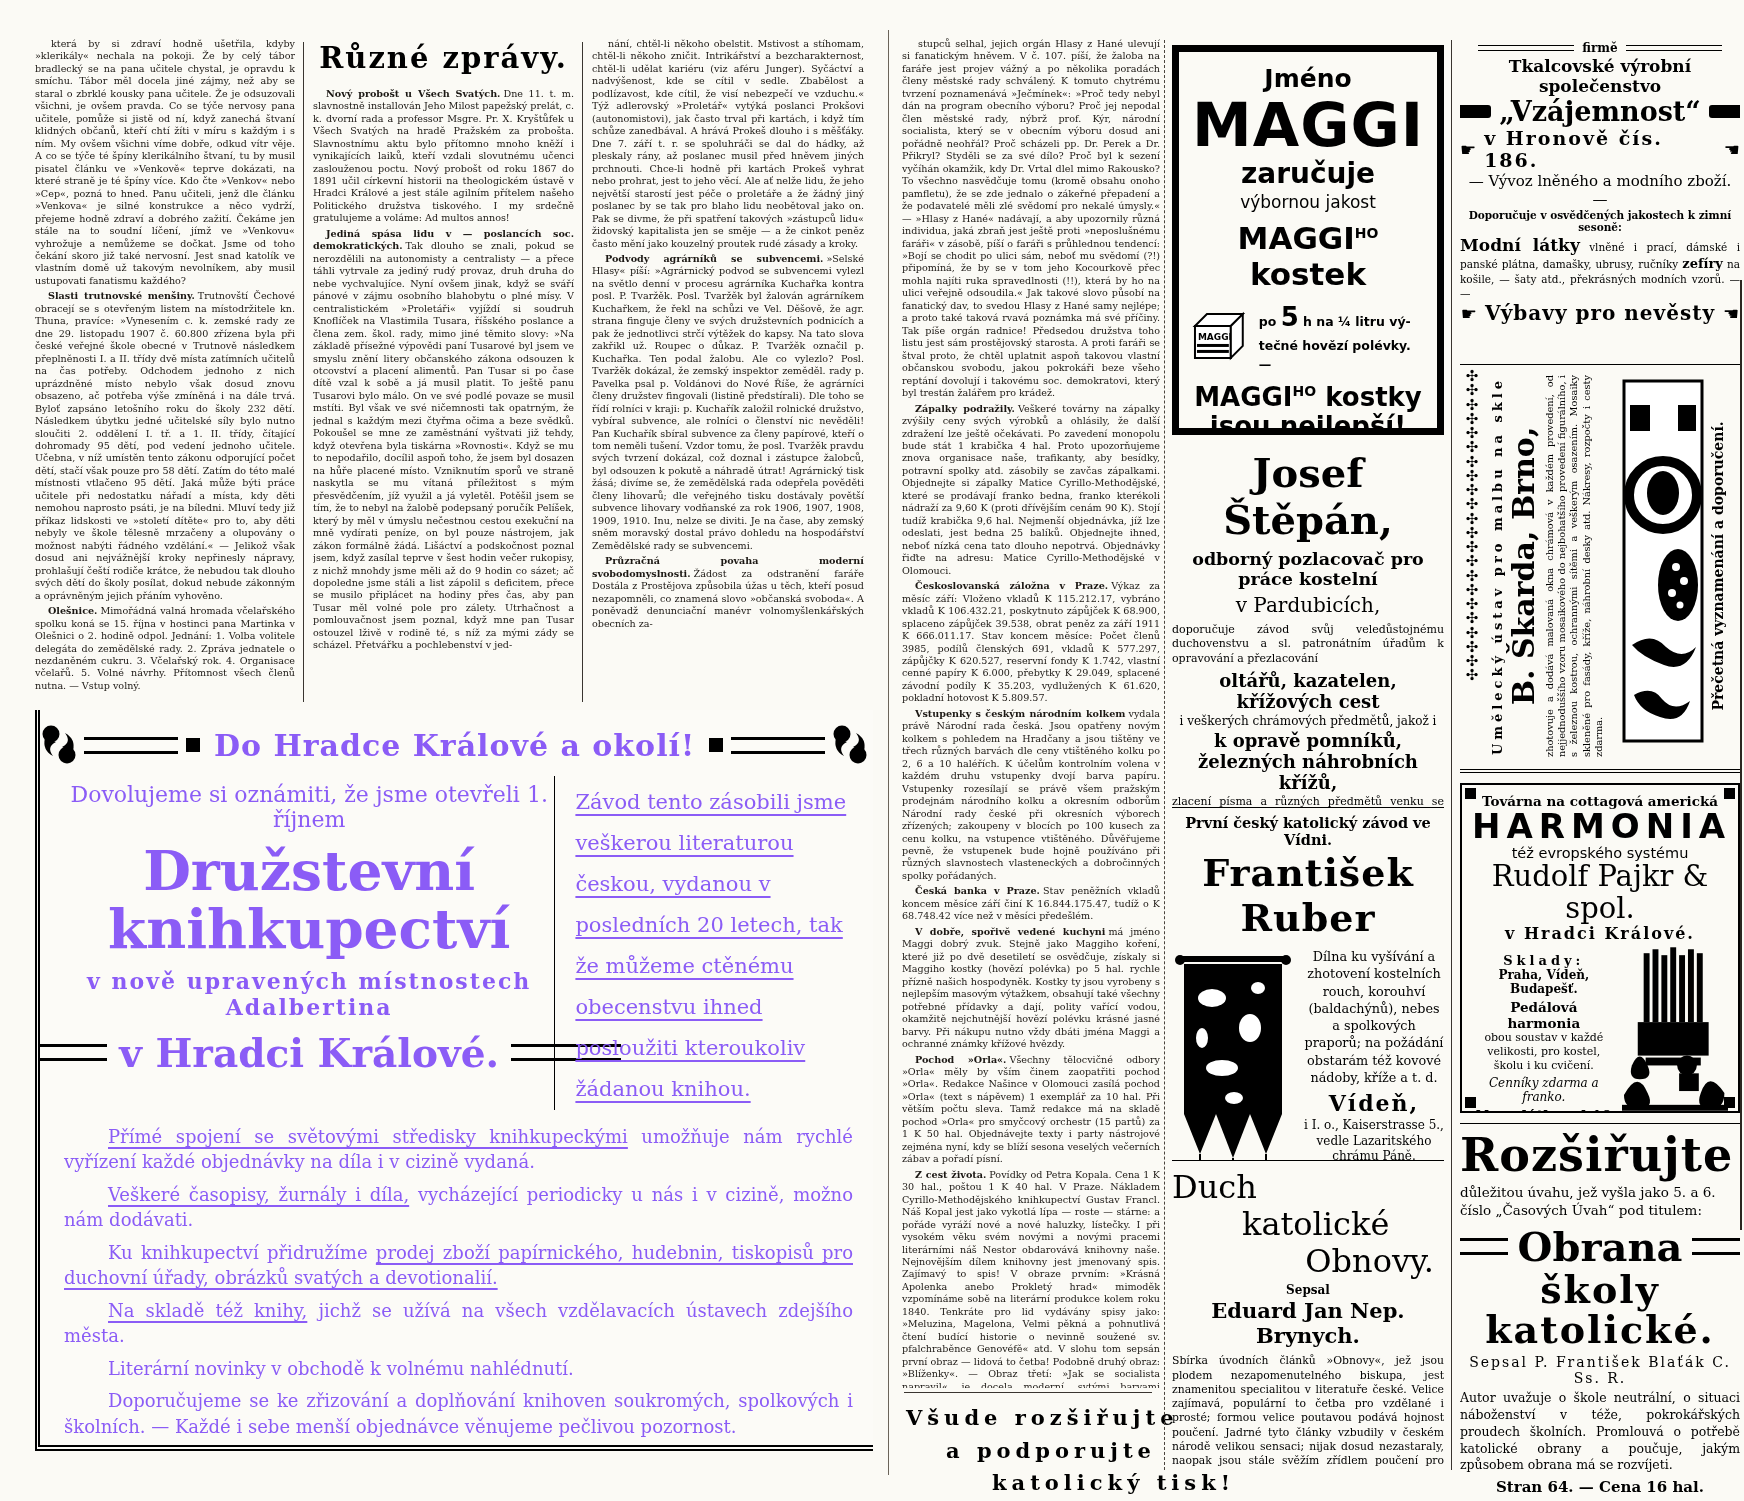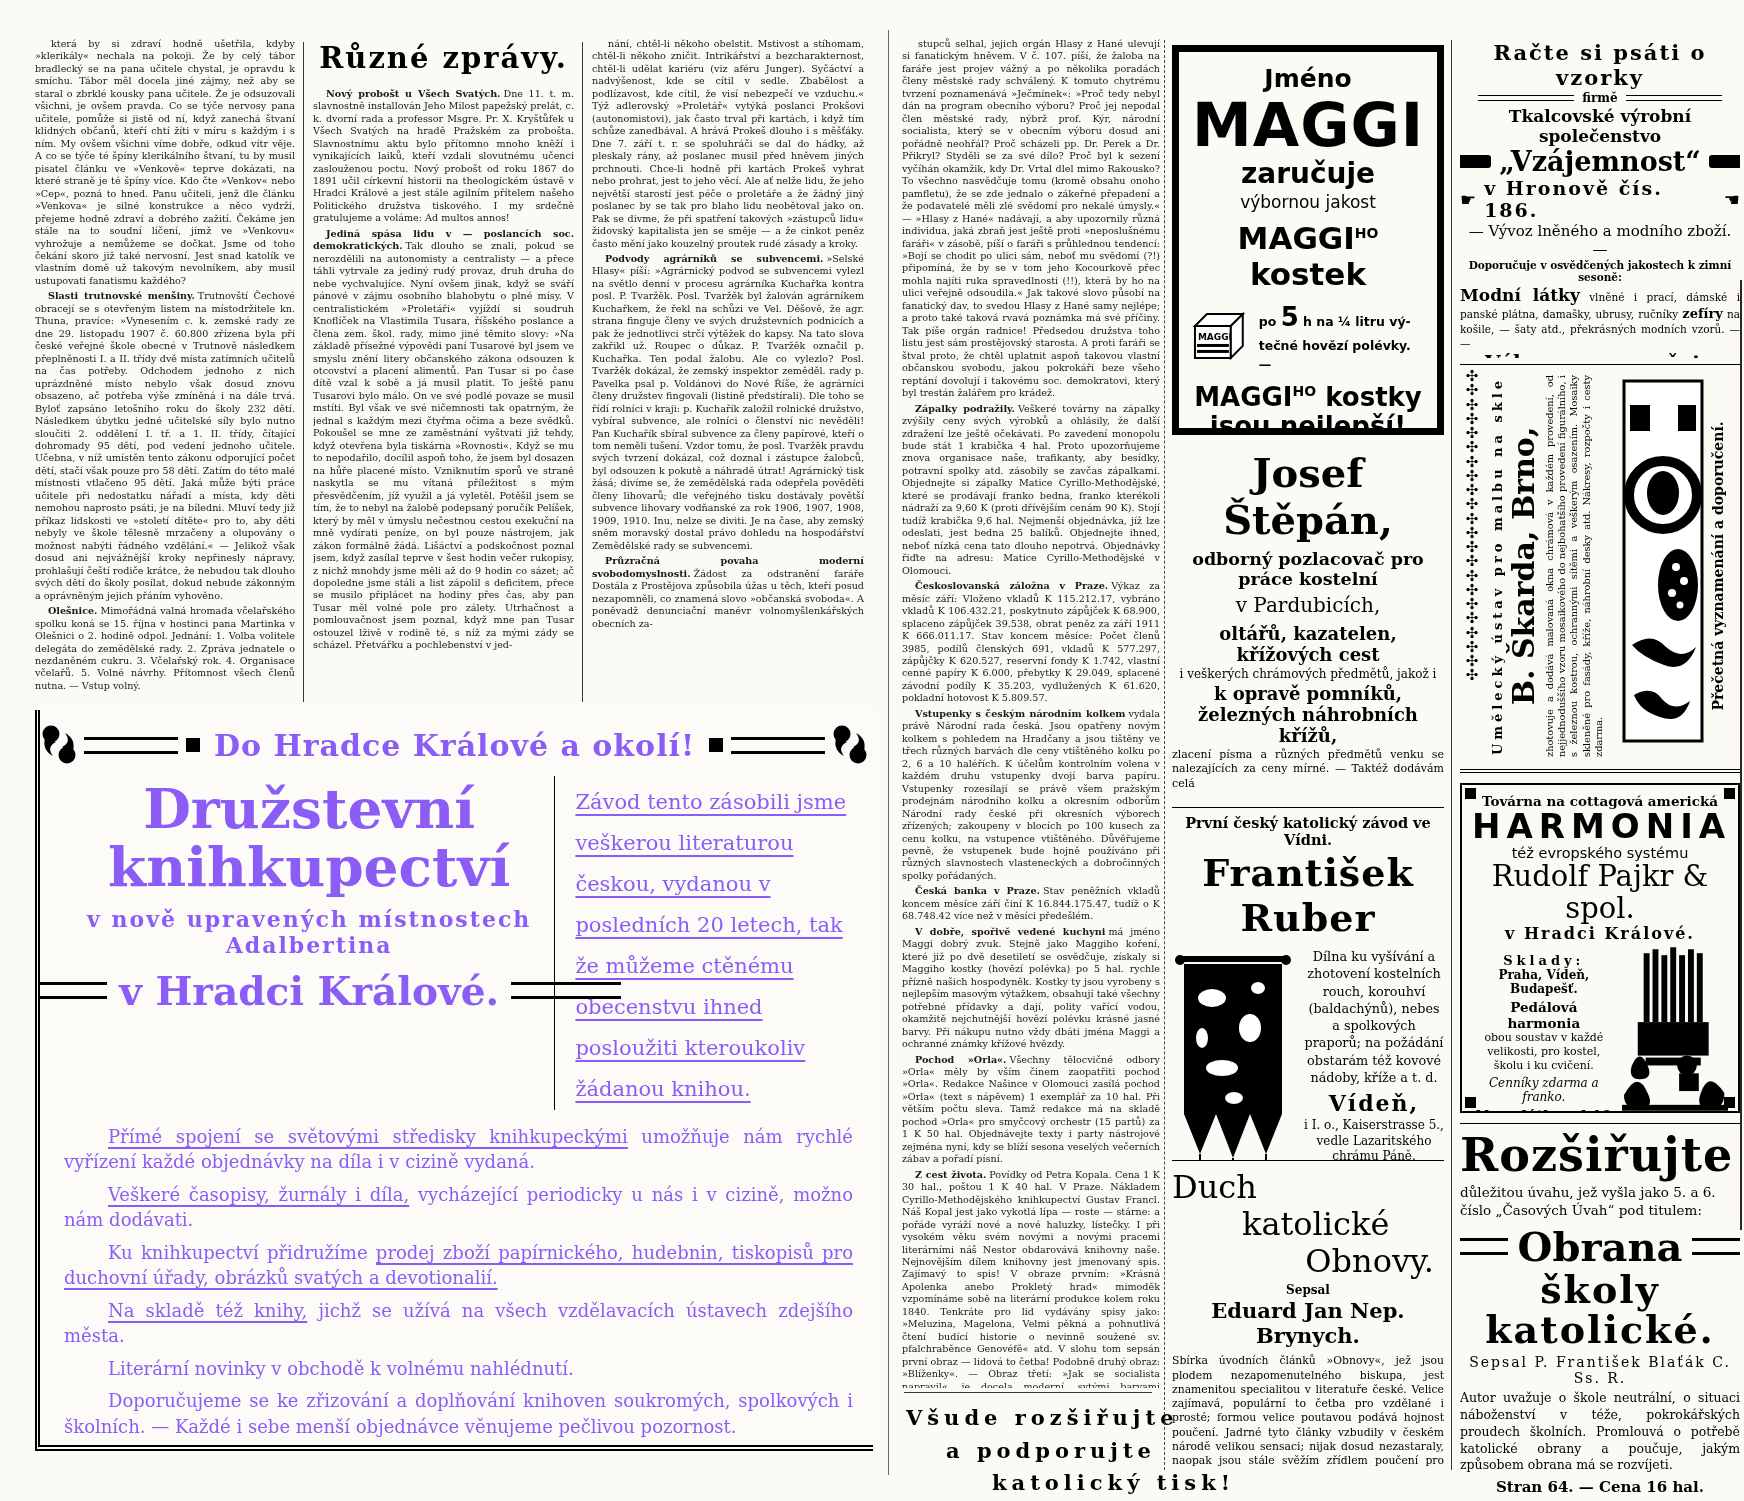--- a/index.html
+++ b/index.html
@@ -182,20 +182,21 @@
           <circle cx="9" cy="10" r="8.5"></circle>
           <path d="M3,14 q-3,12 8,18 q-7,-9 3,-14 z"></path>
           <circle cx="25" cy="31" r="8.5"></circle>
           <path d="M31,27 q3,-12 -8,-18 q7,9 -3,14 z"></path>
         </g>
       </svg>
   </div>
 
   <div class="admain">
     <div class="adleft">
+      <div class="adintro">Dovolujeme si oznámiti, že jsme otevřeli 1. říjnem</div>
       <div class="adtitle">Družstevní knihkupectví</div>
       <div class="adsub">v nově upravených místnostech Adalbertina</div>
       <div class="adcity">
         <div class="mrules fix" style="width:110px;"></div>
         <span>v Hradci Králové.</span>
         <div class="mrules fix" style="width:110px;"></div>
       </div>
     </div>
     <div class="adright">
       <div class="adbox">Závod tento zásobili jsme veškerou literaturou českou, vydanou v posledních 20 letech, tak že můžeme ctěnému obecenstvu ihned posloužiti kteroukoliv žádanou knihou.</div>
@@ -260,20 +261,21 @@
       </div>
     </div>
     <div class="mgbest"><span>MAGGI</span><sup>HO</sup><span> kostky</span><br><span>jsou nejlepší!</span></div>
 
   </div>
 
   <div class="blk" style="height:372px;">
     <div class="stname">Josef Štěpán,</div>
     <div class="stsub">odborný pozlacovač pro práce kostelní</div>
     <div class="stcity">v Pardubicích,</div>
+    <div class="stp">doporučuje závod svůj veledůstojnému duchovenstvu a sl. patronátním úřadům k opravování a přezlacování</div>
     <div class="stb1">oltářů, kazatelen, křížových cest</div>
     <div class="stm">i veškerých chrámových předmětů, jakož i</div>
     <div class="stb1">k opravě pomníků, železných náhrobních křížů,</div>
     <div class="stp">zlacení písma a různých předmětů venku se nalezajících za ceny mírné. — Taktéž dodávám celá</div>
 
   </div>
 
   <div class="blk" style="height:352px;border-top:1.5px solid #000;">
     <div class="rubertop">První český katolický závod ve Vídni.</div>
     <div class="rubername">František Ruber</div>
@@ -319,21 +321,20 @@
     <div class="duchp">Sbírka úvodních článků »Obnovy«, jež jsou plodem nezapomenutelného biskupa, jest znamenitou specialitou v literatuře české. Velice zajímavá, populární to četba pro vzdělané i prosté; formou velice poutavou podává hojnost poučení. Jadrné tyto články vzbudily v českém národě velikou sensaci; nijak dosud nezastaraly, naopak jsou stále svěžím zřídlem poučení pro každou dobu.</div>
 
   </div>
 </div>
 
 <div class="vrule" style="left:1451px;top:40px;height:1430px;"></div>
 
 <div class="abs" style="left:1460px;top:40px;width:280px;color:#000;">
 
   <div class="blk" style="height:318px;">
-    <div class="vz1">Račte si psáti o vzorky</div>
     <div class="vzfir">
       <div class="mrules"></div>
       <span>firmě</span>
       <div class="mrules"></div>
     </div>
     <div class="vz3">Tkalcovské výrobní společenstvo</div>
     <div class="vzrow">
       <div class="blob"></div>
       <div class="vz4">„Vzájemnost“</div>
       <div class="blob"></div>

